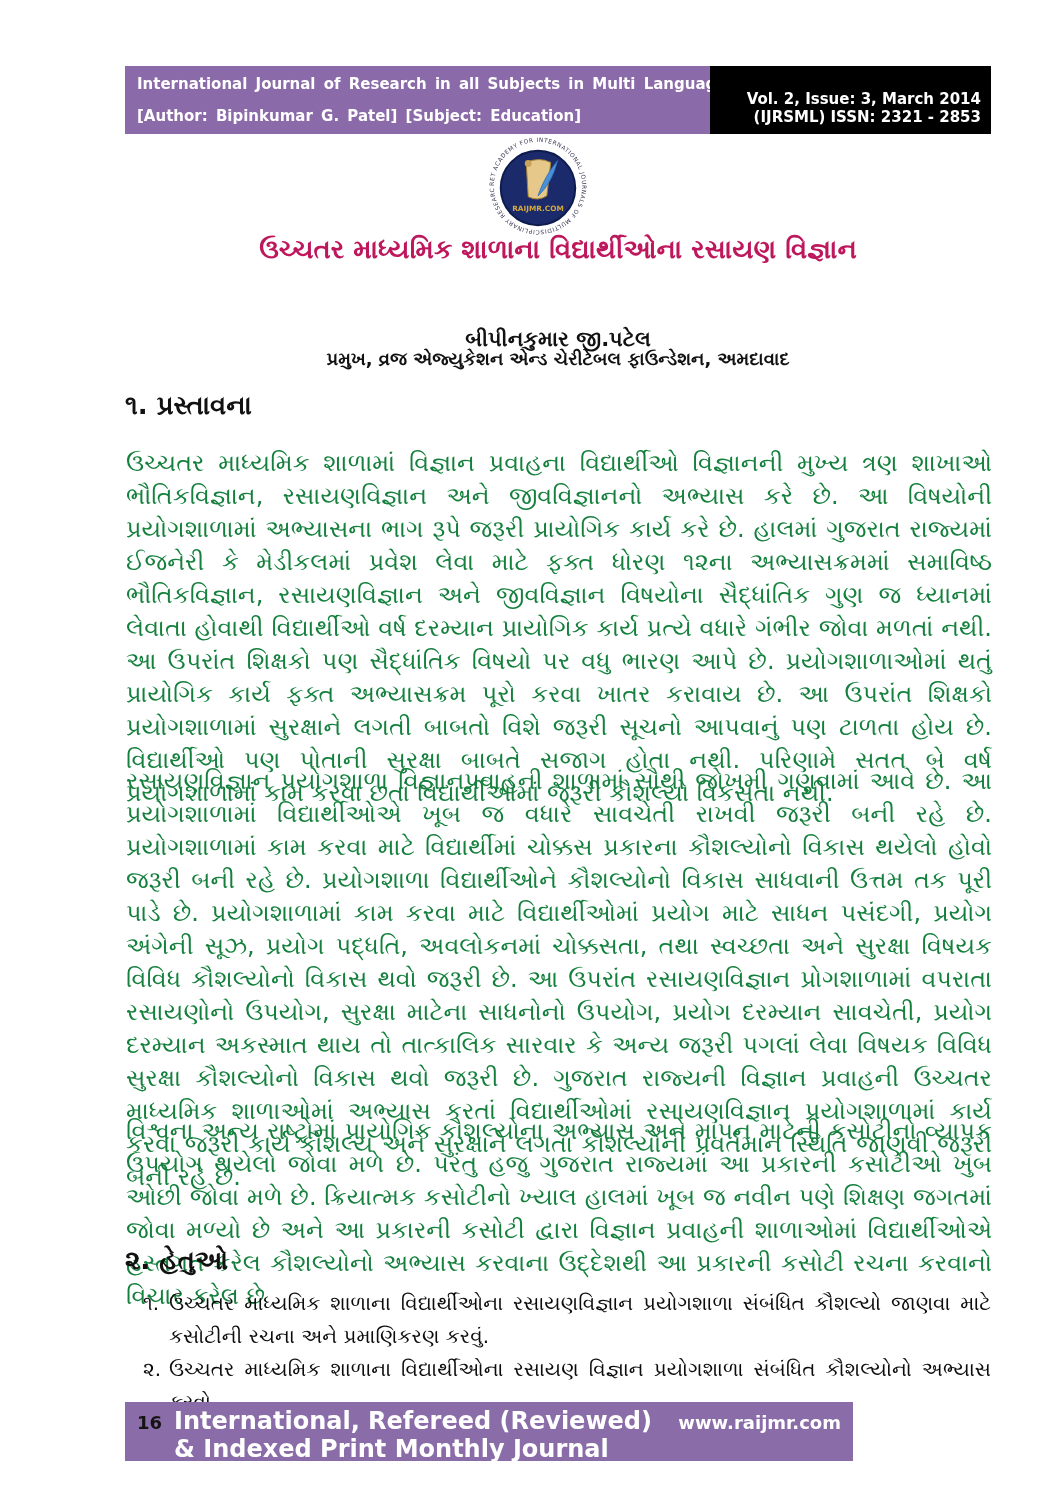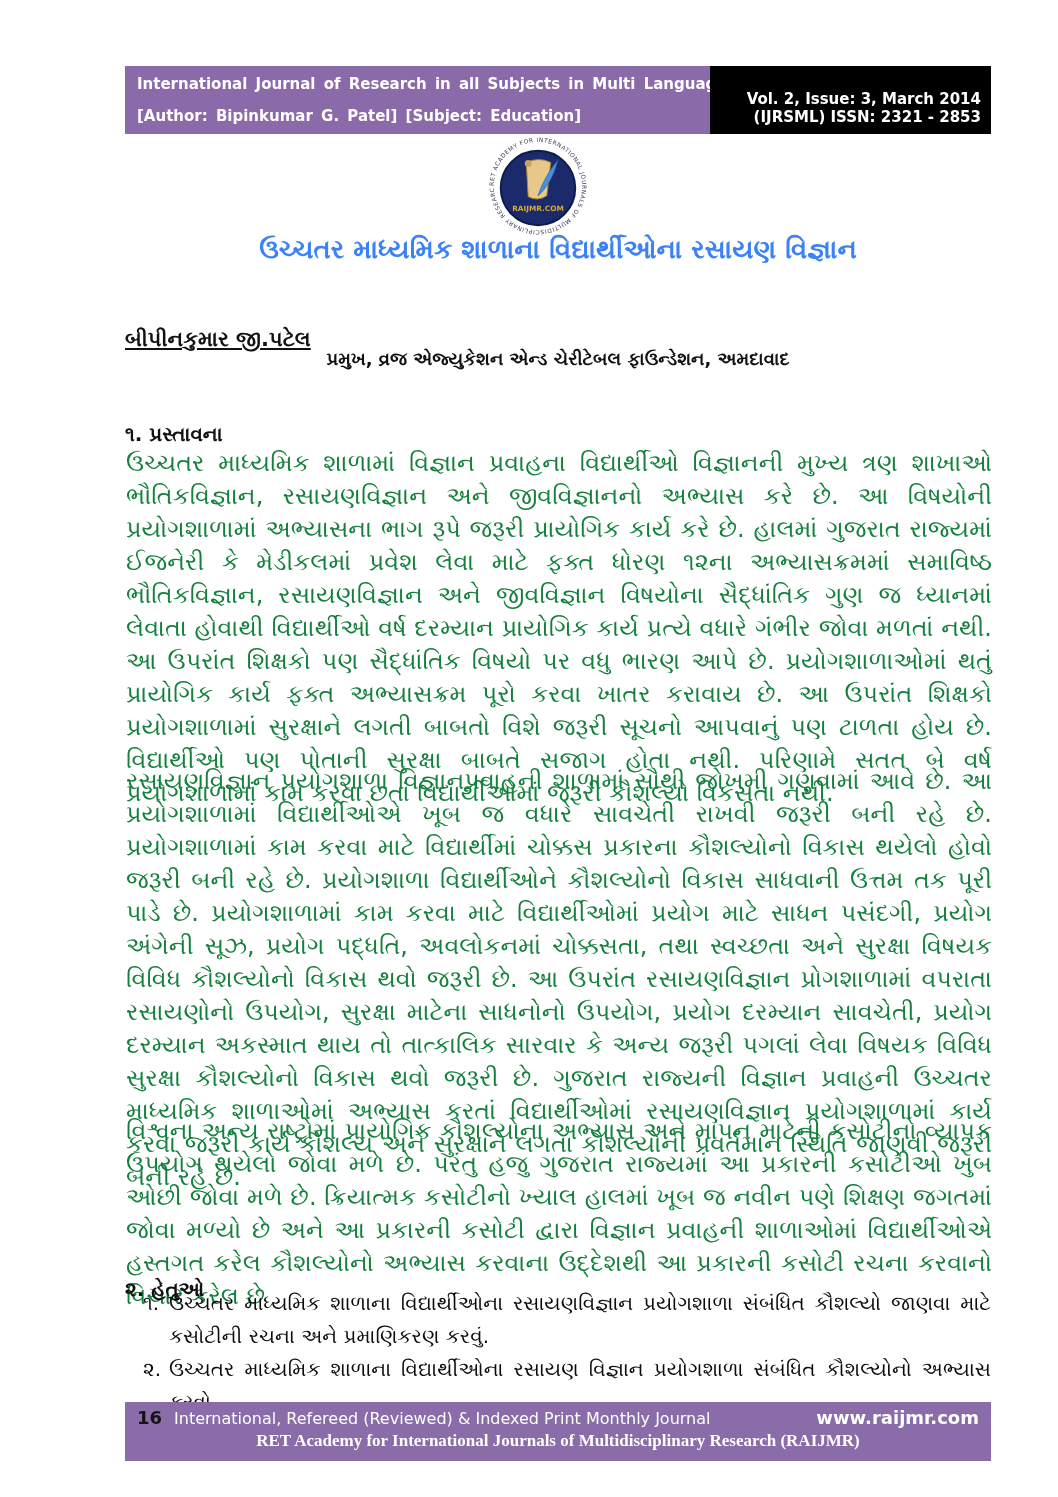--- a/index.html
+++ b/index.html
@@ -23,51 +23,51 @@
     text-align:right;
   }
   .header-right .h-line{color:#fff;font-size:15px;font-weight:bold;white-space:nowrap;}
 
   
   .logo{position:absolute;left:489px;top:137px;width:98px;height:98px;}
   .logo svg{width:100%;height:100%;}
 
   
   .title-block{position:absolute;left:125px;top:231px;width:866px;text-align:center;}
-  .title-line{font-size:26px;font-weight:bold;line-height:36px;color:#3b82f6;}
-  .author-name{position:absolute;left:125px;top:327px;width:866px;
-    font-size:21px;font-weight:bold;text-decoration:underline;}
+  .title-line{font-size:26px;font-weight:bold;line-height:36px;color:#be185d;}
+  .author-name{position:absolute;left:125px;top:327px;width:866px;text-align:center;
+    font-size:21px;font-weight:bold;}
   .affiliation{position:absolute;left:125px;top:348px;width:866px;text-align:center;
     font-size:18px;font-weight:bold;}
 
   
-  .sec-heading{position:absolute;left:125px;font-size:20px;font-weight:bold;margin-top:32px;}
+  .sec-heading{position:absolute;left:125px;font-size:26px;font-weight:bold;}
   .para{
     position:absolute;left:126px;width:866px;
     font-size:24px;line-height:33px;text-align:justify;color:#15803d;
   }
   #sec1-h{top:390px;}
   #para1{top:423px;}
   #para2{top:741px;}
   #para3{top:1091px;}
   #sec2-h{top:1245px;}
 
   .obj-list{position:absolute;left:143px;top:1287px;width:848px;}
   .obj-item{display:flex;font-size:20px;line-height:33px;color:#0c0c0c;}
   .obj-num{width:26px;flex:0 0 26px;}
   .obj-text{flex:1;text-align:justify;}
 
   
   .footer{
-    position:absolute;left:125px;top:1402px;width:866px;height:59px;
+    position:absolute;left:125px;top:1402px;width:728px;height:59px;
     background:#8a6da8;box-sizing:border-box;padding:5px 12px 4px 12px;
   }
   .footer-row1{display:flex;align-items:baseline;}
   .footer-page{color:#141414;font-size:18px;font-weight:bold;margin-right:12px;}
-  .footer-journal{color:#fff;font-size:16px;font-weight:normal;flex:1;}
+  .footer-journal{color:#fff;font-size:24px;font-weight:bold;flex:1;}
   .footer-site{color:#ffffff;font-size:18px;font-weight:bold;}
   .footer-row2{
     text-align:center;color:#fff;font-size:17px;font-weight:bold;
     font-family:"Liberation Serif","DejaVu Serif",serif;margin-top:3px;
   }
 </style>
 </head>
 <body>
 
 <div class="page">

